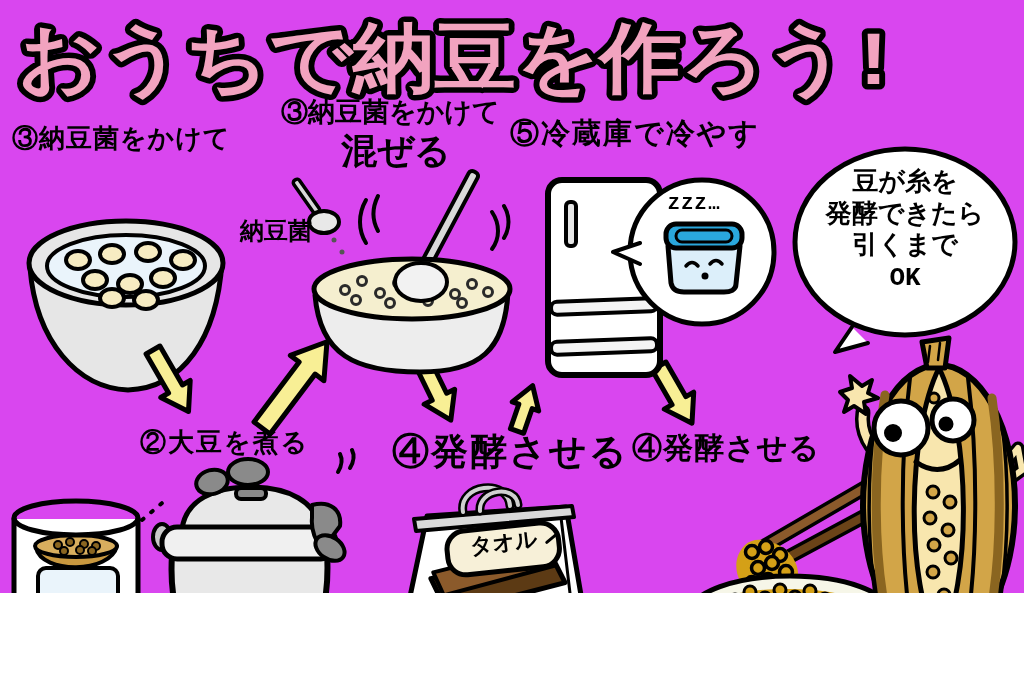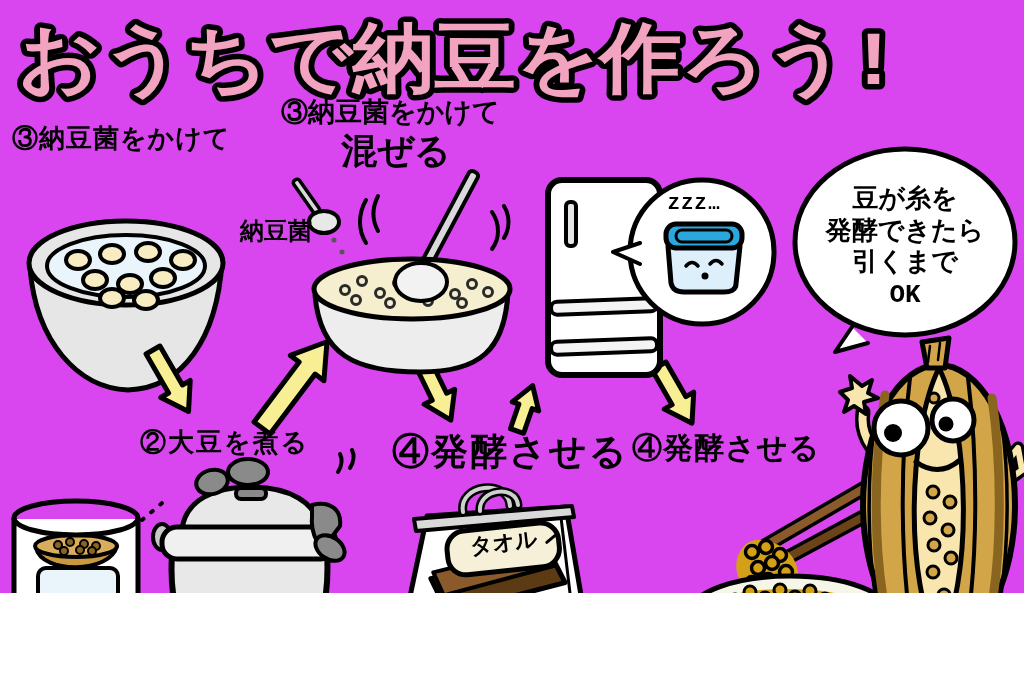--- a/index.html
+++ b/index.html
@@ -3,21 +3,21 @@
 <meta charset="utf-8">
 <style>
   html,body{margin:0;padding:0;background:#fff;}
   .canvas{position:relative;width:1024px;height:593px;background:#d946ef;overflow:hidden;
           font-family:Liberation Mono, monospace;}
   .canvas svg{position:absolute;left:0;top:0;}
   .lbl{position:absolute;color:#000;font-weight:bold;white-space:nowrap;z-index:3;line-height:1.1;}
   .center{text-align:center;}
   svg path,svg rect,svg ellipse,svg circle,svg line,svg polygon{stroke-linejoin:round;stroke-linecap:round;}
   .arrow{fill:#F8EF95;stroke:#000;stroke-width:5;}
-  .bubble-text{position:absolute;left:797px;top:185px;width:216px;text-align:center;
+  .bubble-text{position:absolute;left:797px;top:168px;width:216px;text-align:center;
                font-weight:bold;font-size:26px;line-height:1.22;z-index:3;color:#000;}
 </style>
 </head>
 <body>
 
 <div class="canvas">
 
   <svg width="1024" height="683" viewBox="0 0 1024 683">
 
     <text x="458" y="84" text-anchor="middle" font-size="76" font-weight="bold" fill="#F2A3BF" stroke="#000" stroke-width="11" paint-order="stroke" stroke-linejoin="round" textLength="880" lengthAdjust="spacingAndGlyphs">おうちで納豆を作ろう!</text>
@@ -265,20 +265,21 @@
       <polygon points="943,640 958,668 938,678 928,648" fill="#D2A548" stroke="#000" stroke-width="5"></polygon>
       <path d="M938,650 L946,666" stroke="#000" stroke-width="2.5" fill="none"></path>
     </g>
   </svg>
 
   <div class="lbl" style="left:12px;top:126px;font-size:26px;letter-spacing:1px;">③納豆菌をかけて</div>
 
   <div class="lbl" style="left:281px;top:100px;font-size:27px;">③納豆菌をかけて</div>
   <div class="lbl center" style="left:281px;top:134px;width:230px;font-size:36px;">混ぜる</div>
 
+  <div class="lbl" style="left:510px;top:120px;font-size:29px;letter-spacing:2px;">⑤冷蔵庫で冷やす</div>
 
   <div class="lbl" style="left:140px;top:430px;font-size:26px;letter-spacing:2px;">②大豆を煮る</div>
 
   <div class="lbl" style="left:392px;top:434px;font-size:37px;letter-spacing:2px;">④発酵させる</div>
 
   <div class="lbl" style="left:632px;top:434px;font-size:30px;letter-spacing:1px;">④発酵させる</div>
 
   <div class="lbl" style="left:240px;top:220px;font-size:24px;text-align:right;">納豆菌</div>
 
   <div class="lbl" style="left:668px;top:194px;font-size:19px;letter-spacing:2px;">ZZZ…</div>

